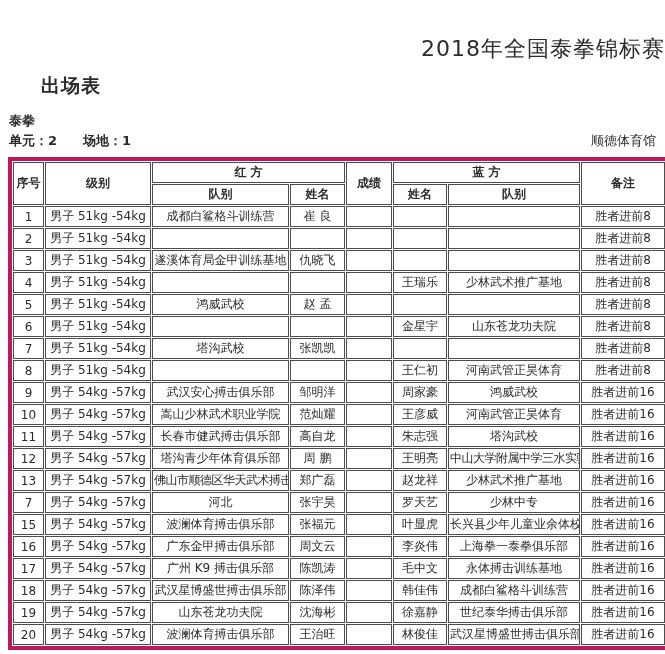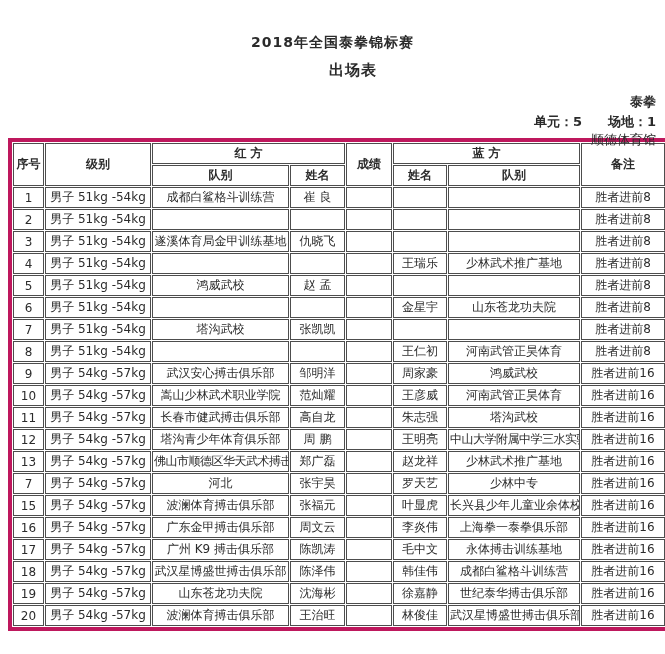--- a/index.html
+++ b/index.html
@@ -6,43 +6,41 @@
   .page {
     width: 665px; height: 654px;
     background: #ffffff;
     font-family: "DejaVu Sans", "Liberation Sans", sans-serif;
     color: #2b2b2b;
     overflow: hidden;
     box-sizing: border-box;
     padding-top: 34px;
   }
   .title {
-    text-align: center;
-    font-size: 14px;
-    font-weight: 700;
+    text-align: right;
+    font-size: 22px;
+    font-weight: 400;
     letter-spacing: 1px;
   }
   .subtitle {
-    text-align: center;
-    font-size: 15px;
+    font-size: 19px;
     font-weight: 600;
     margin-top: 9px;
     letter-spacing: 1px;
     margin-left: 41px;
   }
   .meta {
     margin: 13px 9px 0 9px;
     font-size: 13px;
   }
   .meta-row {
     display: flex;
     justify-content: space-between;
-    align-items: flex-end;
+    align-items: flex-start;
     height: 20px;
-    flex-direction: column;
   }
   .meta-left { font-weight: 600; }
   .meta-left .gap { margin-left: 26px; }
   .meta-right { font-weight: 400; }
   table.sched {
     width: 649px;
     margin: 5px 8px 16px 8px;
     table-layout: fixed;
     border-collapse: separate;
     border-spacing: 1px;
@@ -80,21 +78,21 @@
 
   <div class="title">2018年全国泰拳锦标赛</div>
   <div class="subtitle">出场表</div>
 
   <div class="meta">
     <div class="meta-row">
       <span class="meta-left">泰拳</span>
     </div>
     <div class="meta-row">
       <span class="meta-left">
-        <span>单元：5</span><span class="gap">场地：1</span>
+        <span>单元：2</span><span class="gap">场地：1</span>
       </span>
       <span class="meta-right">顺德体育馆</span>
     </div>
   </div>
 
   <table class="sched">
     <colgroup>
       <col class="c-no">
         <col class="c-class">
         <col class="c-rteam">

